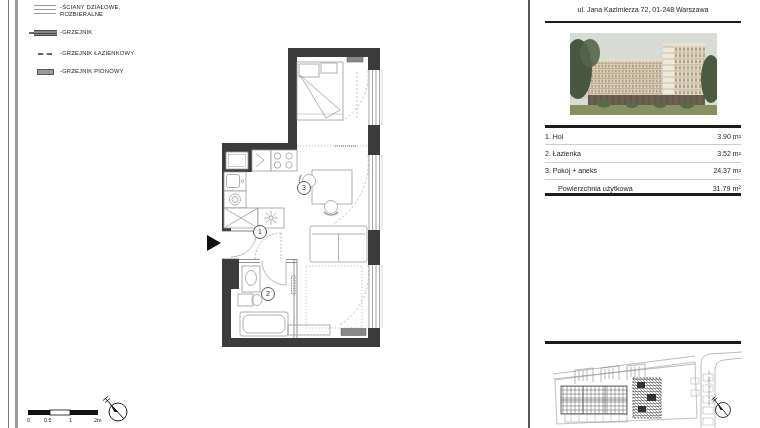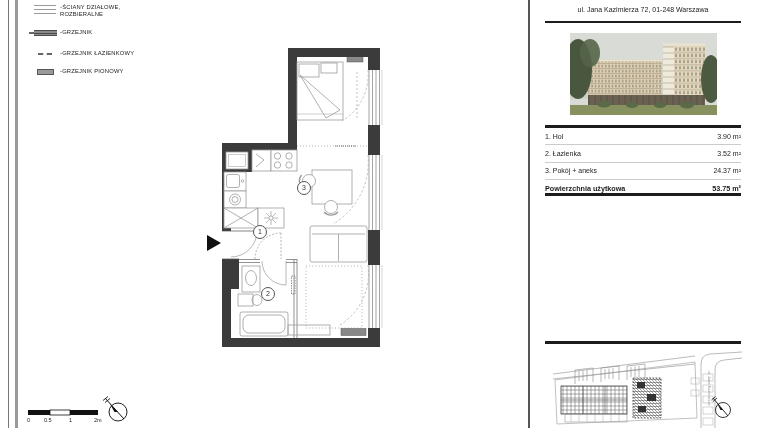--- a/index.html
+++ b/index.html
@@ -25,21 +25,21 @@
   
   .address{left:545px;top:6px;width:196px;text-align:center;font-size:7px;color:#222;}
   .rule{left:545px;width:196px;background:#1c1c1c;}
   .rule-1{top:20.5px;height:2.5px;}
   .rule-2{top:125px;height:2.5px;}
   .rule-3{top:193px;height:2.5px;}
   .rule-4{top:341px;height:3px;}
   .area-table{left:545px;top:128px;width:196px;}
   .area-row{display:flex;justify-content:space-between;align-items:center;height:16.3px;
             border-bottom:1px solid #ccc;font-size:7px;color:#222;}
-  .area-row:last-child{border-bottom:none;font-weight:bold;font-size:7.2px;}
+  .area-row:last-child{border-bottom:none;font-weight:normal;font-size:7.2px;margin-left:13px;}
   
   .room-num{width:14px;height:14px;border:1px solid #555;border-radius:50%;box-sizing:border-box;
             text-align:center;font-size:7px;line-height:12px;color:#333;background:#fff;}
   
   .scale-labels{left:24px;top:417px;width:84px;position:absolute;font-size:5.5px;color:#222;}
   .scale-labels span{position:absolute;top:0;}
 </style>
 </head>
 <body>
 
@@ -271,21 +271,21 @@
     <div class="area-row">
       <span>2. Łazienka</span>
       <span>3.52 m²</span>
     </div>
     <div class="area-row">
       <span>3. Pokój + aneks</span>
       <span>24.37 m²</span>
     </div>
     <div class="area-row">
       <span>Powierzchnia użytkowa</span>
-      <span>53.75 m²</span>
+      <span>31.79 m²</span>
     </div>
   </div>
   <div class="abs rule rule-3"></div>
   <div class="abs rule rule-4"></div>
 
   <svg class="abs" style="left:545px;top:348px;" width="197" height="80" viewBox="0 0 197 80">
     <defs>
       <pattern id="hatchA" width="4" height="4" patternUnits="userSpaceOnUse">
         <path d="M0,2 H4 M2,0 V4" stroke="#555" stroke-width="0.5"></path>
       </pattern>

